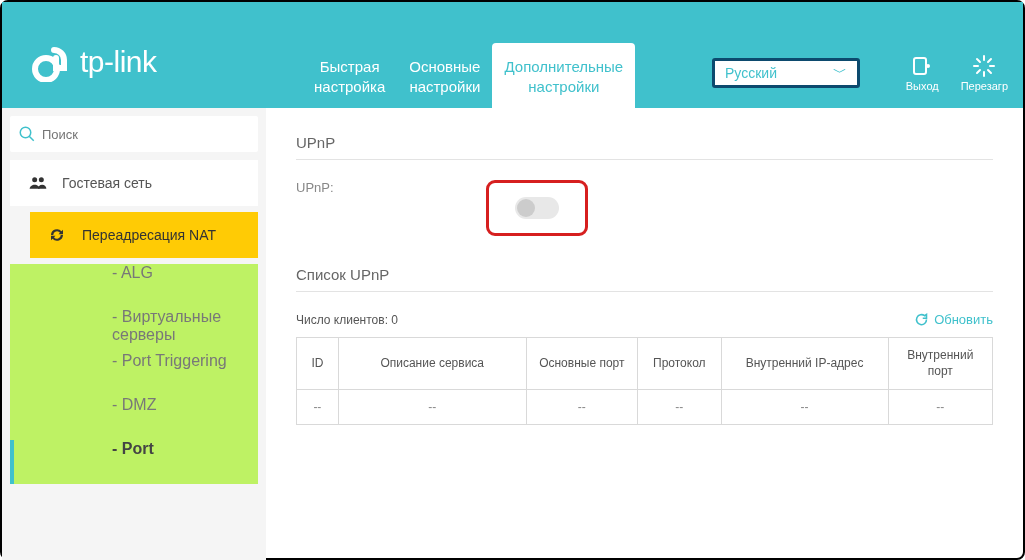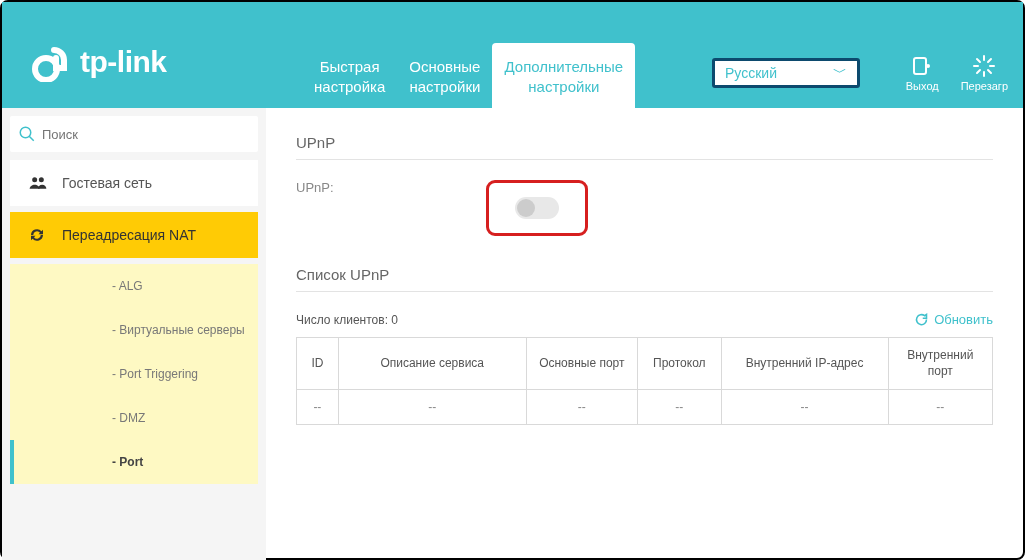--- a/index.html
+++ b/index.html
@@ -1,38 +1,38 @@
 <!DOCTYPE html>
 <html><head>
 <meta charset="utf-8">
 <style>
   * { margin:0; padding:0; box-sizing:border-box; font-family:Arial,Helvetica,sans-serif; }
   html,body { width:1025px; height:560px; overflow:hidden; }
   .frame { width:1025px; height:560px; border:2px solid #000; border-radius:8px; background:#fff; }
   .header { height:106px; background:#40c1cc; position:relative; }
   .logo { position:absolute; left:30px; top:40px; display:flex; align-items:center; color:#fff; font-size:30px; font-weight:500; letter-spacing:-0.5px; }
   .logo svg { margin-right:8px; }
-  .logo-text { font-weight:700;text-align:center; }
+  .logo-text { font-weight:400;text-align:center; }
   .tabs { position:absolute; left:300px; bottom:0; display:flex; }
   .tab { color:#fff; padding:14px 12px 12px; font-size:15px; text-align:center; line-height:1.3; cursor:pointer; }
   .tab.active { background:#fff; color:#40c1cc; border-top-left-radius:4px; border-top-right-radius:4px; }
   .lang { position:absolute; right:163px; top:56px; width:148px; height:30px; background:#fff; border:3px solid #0c4a6e; border-radius:3px; display:flex; align-items:center; padding:0 10px; justify-content:space-between; color:#40c1cc; font-size:14px; cursor:pointer; }
   .lang .chev { color:#40c1cc; font-size:14px; }
   .actions { position:absolute; right:15px; top:50px; display:flex; gap:22px; }
   .action { color:#fff; font-size:11px; text-align:center; cursor:pointer; }
   .action .ic { height:28px; display:flex; align-items:center; justify-content:center; }
   .body { display:flex; height:452px; }
   .sidebar { width:264px; background:#f5f5f5; padding:8px 0 0 8px; }
   .search { background:#fff; height:36px; margin:0 8px 8px 0; display:flex; align-items:center; padding:0 8px; border-radius:2px; }
   .search svg { margin-right:6px; }
   .search-inp { border:none; outline:none; font-size:13px; color:#888; flex:1; }
   .side-item { background:#fff; margin:0 8px 6px 0; height:46px; display:flex; align-items:center; padding:0 18px; color:#555; font-size:14px; cursor:pointer; }
-  .side-item.active { background:#ffcb05; color:#333; font-weight:500; }
+  .side-item.active { background:#ffcb05; color:#333; font-weight:500;margin-left:20px; }
   .side-item .ic { width:22px; margin-right:12px; display:inline-flex; }
-  .sub-item { background:#fef9c3; margin:0 8px 0 0; height:44px; display:flex; align-items:center; padding-left:98px; color:#787878; font-size:12px; cursor:pointer; border-left:4px solid transparent; }
+  .sub-item { background:#bef264; margin:0 8px 0 0; height:44px; display:flex; padding-left:98px; color:#787878; font-size:16px; cursor:pointer; border-left:4px solid transparent; }
   .sub-item.active { color:#444; font-weight:600; border-left:4px solid #40c1cc; }
   .content { flex:1; padding:26px 30px; overflow:hidden; }
   .sec-title { color:#666; font-size:15px; font-weight:500; margin-bottom:8px; }
   .divider { height:1px; background:#e3e3e3; margin-bottom:20px; }
   .row { display:flex; margin-bottom:30px; }
   .row-label { width:190px; color:#888; font-size:13px; }
   .toggle-wrap { border:3px solid #d61f1f; border-radius:9px; padding:14px 26px; }
   .toggle { width:44px; height:22px; background:#e8e8e8; border-radius:11px; position:relative; cursor:pointer; }
   .toggle .knob { position:absolute; left:2px; top:2px; width:18px; height:18px; background:#ccc; border-radius:50%; }
   .listhead { display:flex; justify-content:space-between; align-items:center; margin:14px 0 10px; }

